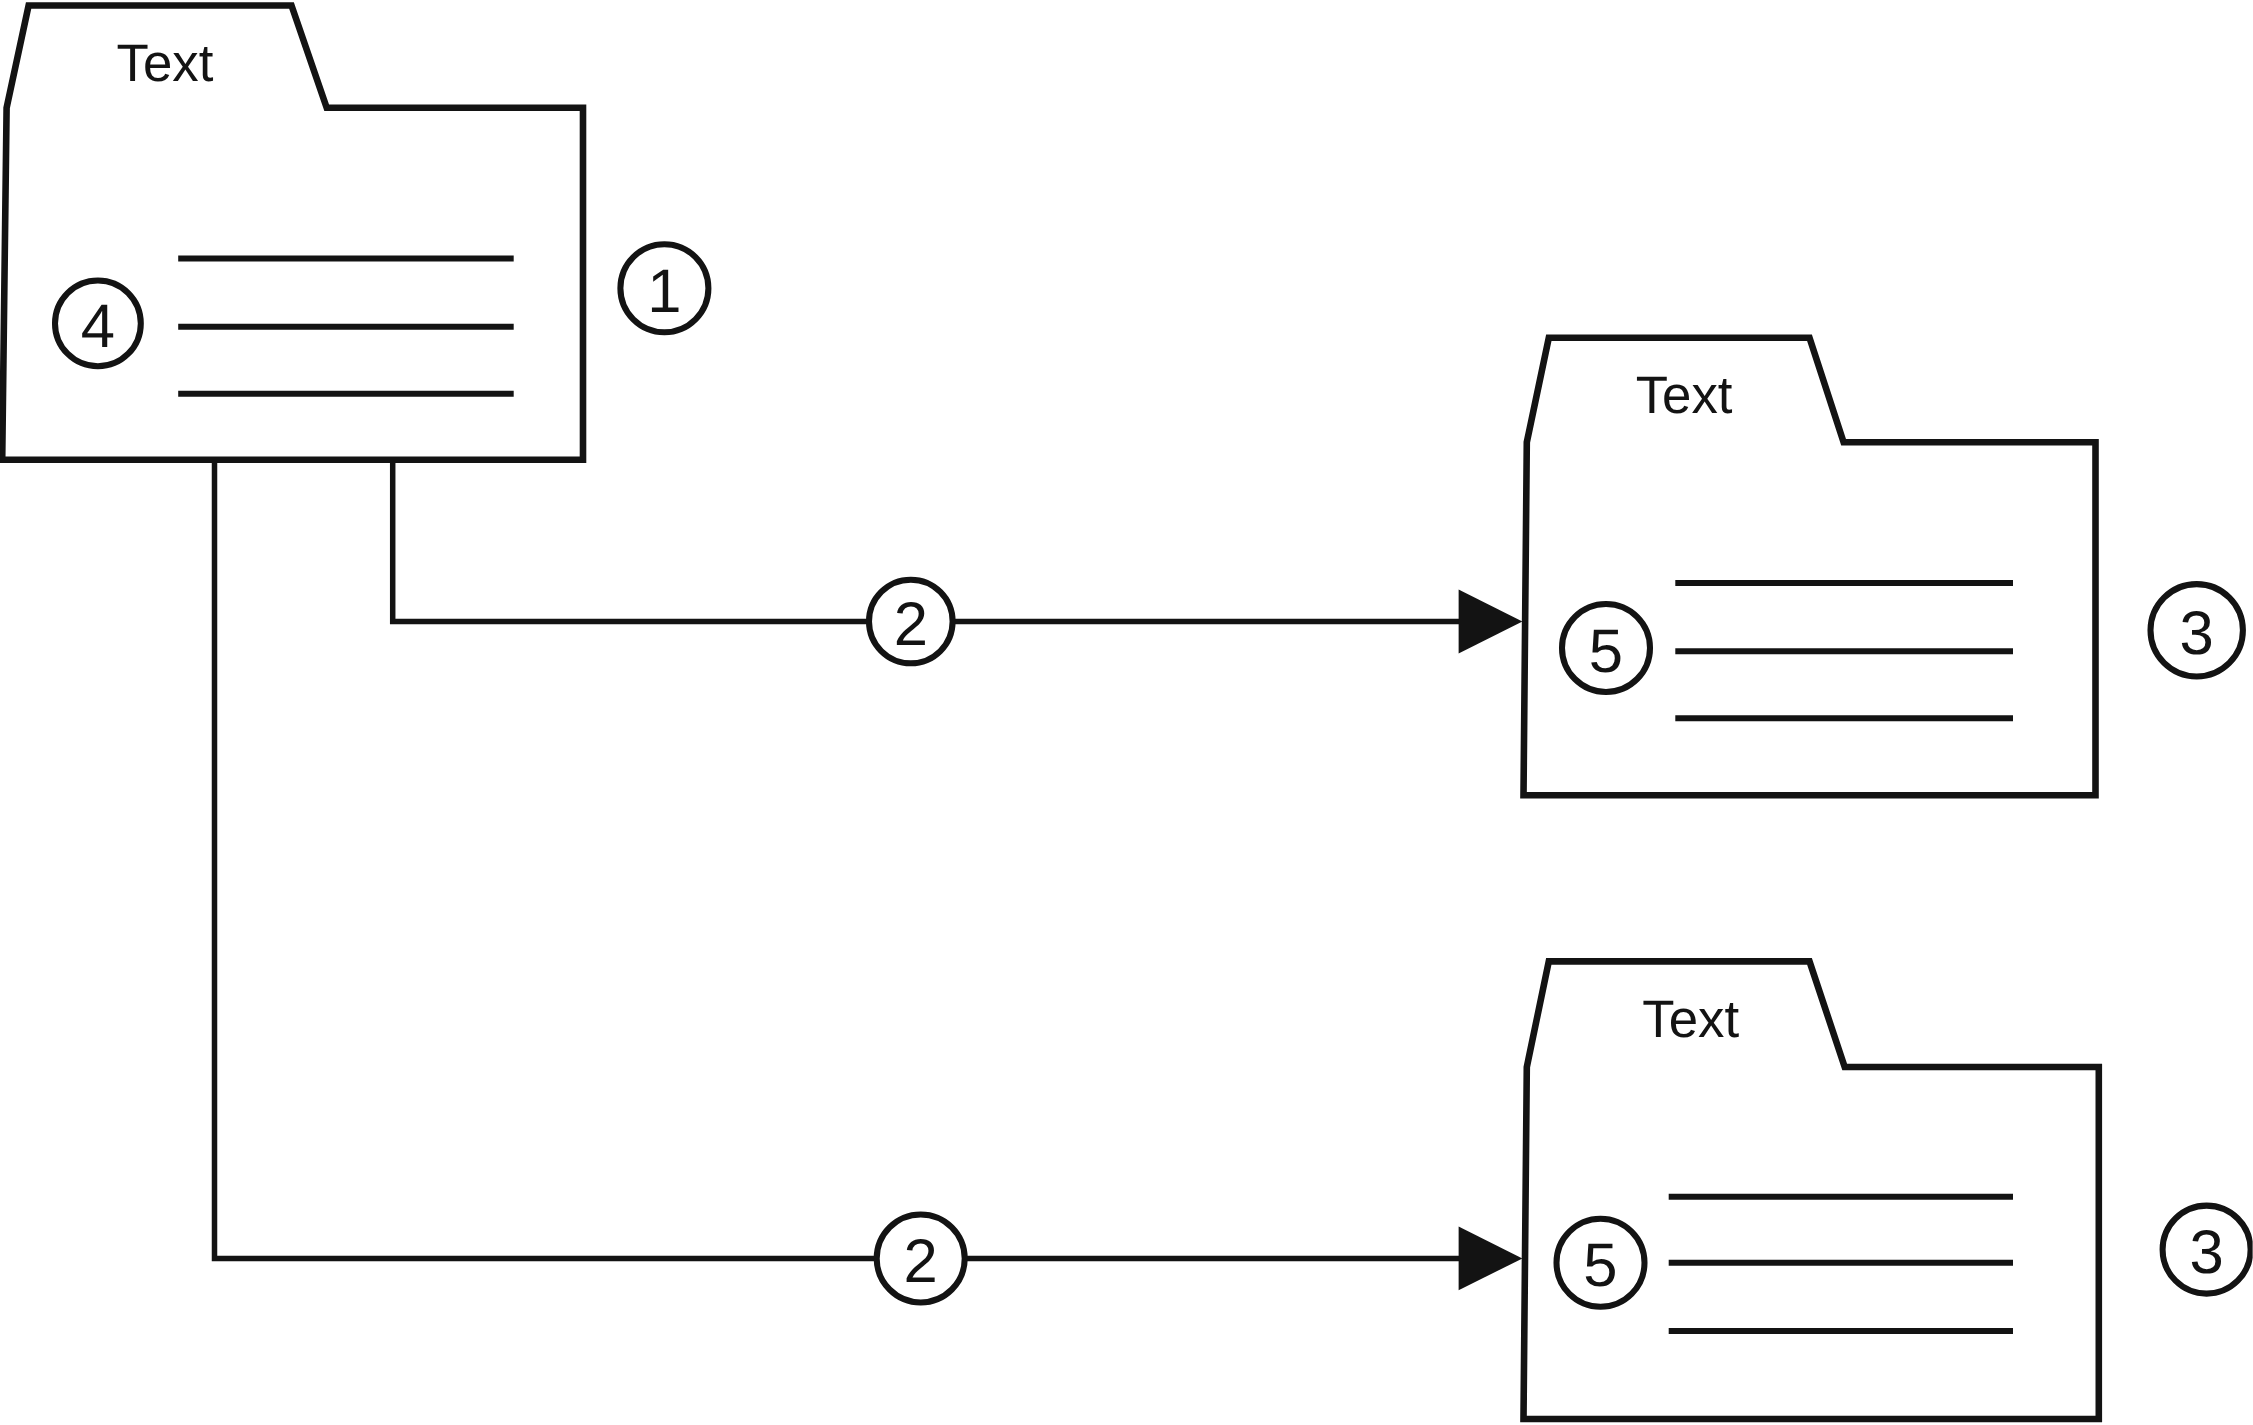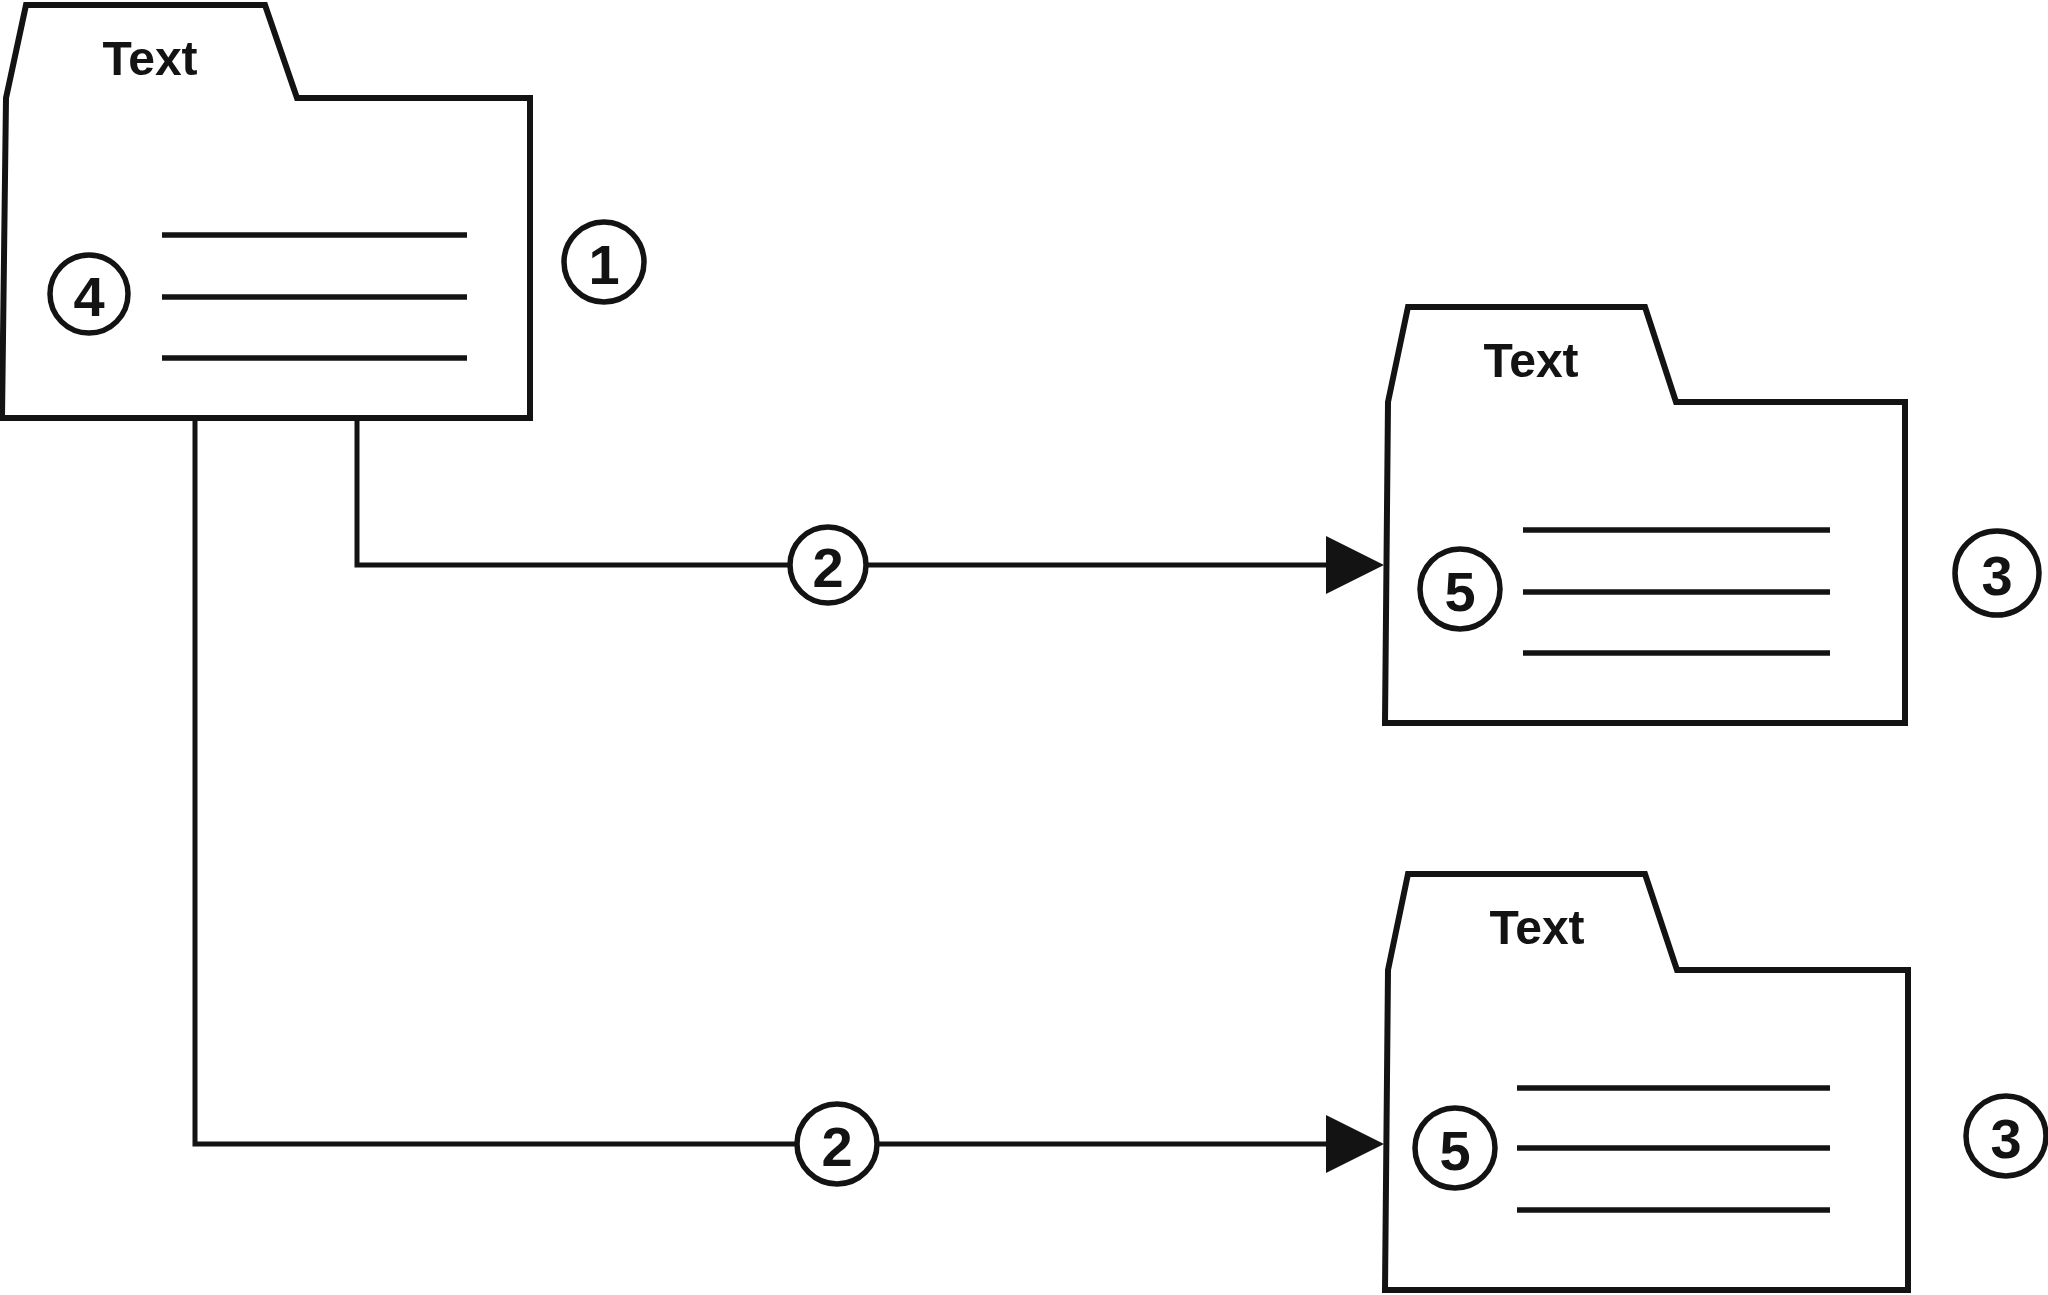--- a/index.html
+++ b/index.html
@@ -6,21 +6,20 @@
     margin: 0;
     padding: 0;
     background: #ffffff;
   }
   .diagram-stage {
     position: relative;
     width: 2048px;
     height: 1295px;
     background: #ffffff;
     overflow: hidden;
-    font-weight: bold;
   }
   svg {
     display: block;
     width: 100%;
     height: 100%;
   }
   .folder-outline {
     fill: #ffffff;
     stroke: #131313;
     stroke-width: 6;

